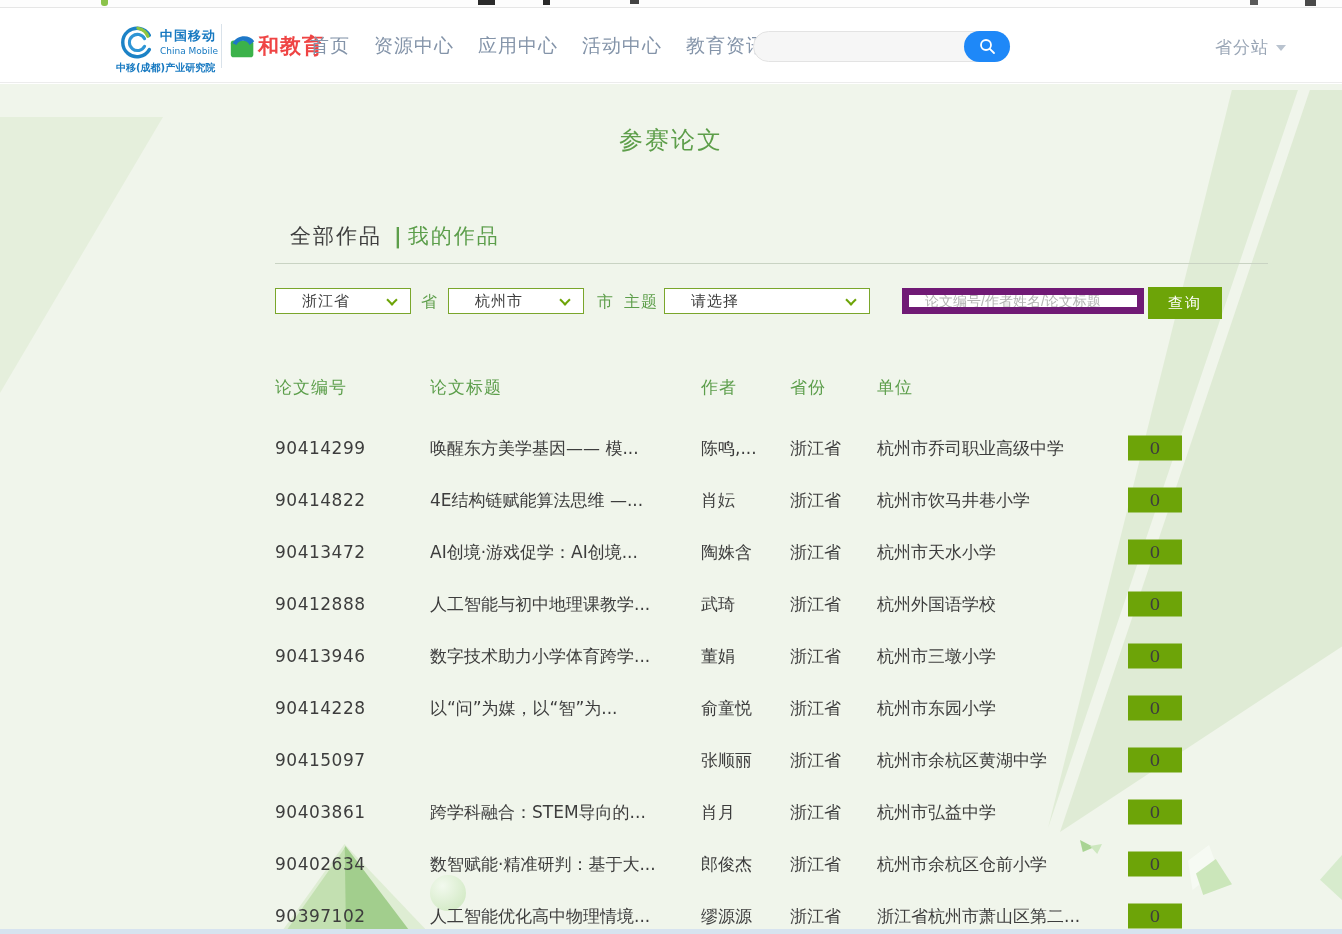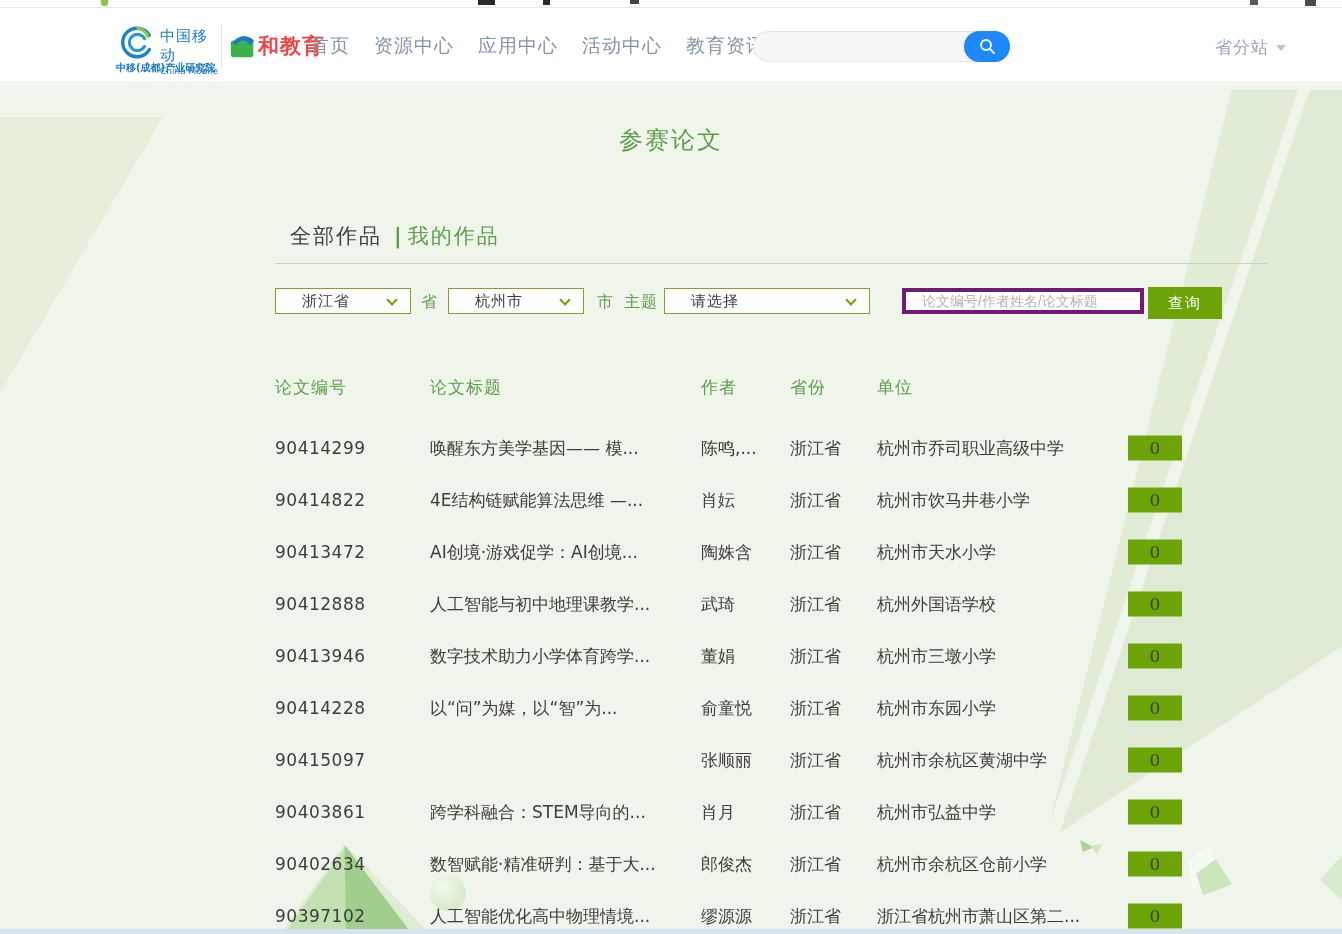--- a/index.html
+++ b/index.html
@@ -17,21 +17,21 @@
   .frag-b { left:543px; width:7px; height:5px; background:#2b2b2b; }
   .frag-c { left:630px; width:9px; height:4px; background:#444; }
   .frag-d { left:1250px; width:8px; height:5px; background:#5a5a5a; }
   .frag-e { left:1305px; width:11px; height:6px; background:#4a4a4a; }
 
   
   .site-header { position:absolute; top:9px; left:0; width:1342px; height:74px; background:#fff; border-bottom:1px solid #ececec; z-index:4; }
   .cm-logo { position:absolute; left:118px; top:8px; width:104px; height:60px; }
   .cm-icon { position:absolute; left:0; top:6px; width:38px; height:38px; }
   .cm-text { position:absolute; left:42px; top:10px; color:#1779c1; }
-  .cm-name-zh { font-size:15px; font-weight:normal; letter-spacing:1px; }
+  .cm-name-zh { font-size:13px; font-weight:bold; letter-spacing:1px; }
   .cm-name-en { font-size:9px; margin-top:1px; }
   .cm-sub { position:absolute; left:-2px; top:44px; width:108px; font-size:10px; font-weight:bold; color:#1779c1; white-space:nowrap; }
   .logo-divider { position:absolute; left:221px; top:15px; width:1px; height:44px; background:#d9e2ea; }
   .hjy-logo { position:absolute; left:228px; top:22px; display:flex; align-items:center; }
   .hjy-icon { width:30px; height:30px; }
   .hjy-text { margin-left:0; font-size:21px; font-weight:bold; color:#ef4444; letter-spacing:1px; }
 
   .main-nav { position:absolute; left:310px; top:0; height:74px; display:flex; align-items:center; gap:24px; }
   .nav-item { font-size:19px; color:#8494a9; letter-spacing:1px; cursor:pointer; text-decoration:none; white-space:nowrap; }
 
@@ -75,21 +75,21 @@
   .filters > * { position:absolute; pointer-events:auto; }
   .select-box { height:26px; background:#fff; border:1px solid #7aa62b; font-size:15px; color:#3c3c3c; line-height:24px; padding-left:26px; cursor:pointer; letter-spacing:1px; }
   .select-box .chev { position:absolute; right:14px; top:7px; width:8px; height:8px; border-right:2px solid #6da408; border-bottom:2px solid #6da408; transform:rotate(45deg); }
   .sel-province { left:275px; top:204px; width:136px; }
   .sel-city { left:448px; top:204px; width:136px; }
   .sel-topic { left:664px; top:204px; width:206px; }
   .f-label { font-size:16px; color:#5d9e4a; letter-spacing:1px; top:208px; }
   .lbl-province { left:421px; }
   .lbl-city { left:597px; }
   .lbl-topic { left:624px;text-align:center; }
-  .filter-input { left:902px; top:204px; width:242px; height:26px; border:4px solid #701a75; background:#fff; font-size:14px; color:#444; padding-left:16px; outline:none; }
+  .filter-input { left:902px; top:204px; width:242px; height:26px; border:7px solid #701a75; background:#fff; font-size:14px; color:#444; padding-left:16px; outline:none; }
   .filter-input::placeholder { color:#b3b3b3; }
   .query-btn { left:1148px; top:203px; width:74px; height:32px; background:#6da408; color:#fff; border:none; font-size:15px; letter-spacing:2px; cursor:pointer; }
 
   
   .thead { top:292px; left:0; width:1342px; height:24px; z-index:2; }
   .thead span { position:absolute; font-size:17px; color:#5c9e4b; letter-spacing:1px; }
   .h-id { left:275px; } .h-title { left:430px; } .h-author { left:701px; } .h-prov { left:790px; } .h-org { left:877px; }
 
   .rows { top:338px; left:0; width:1342px; height:520px; z-index:2; }
   .row { position:relative; height:52px; cursor:pointer; }

